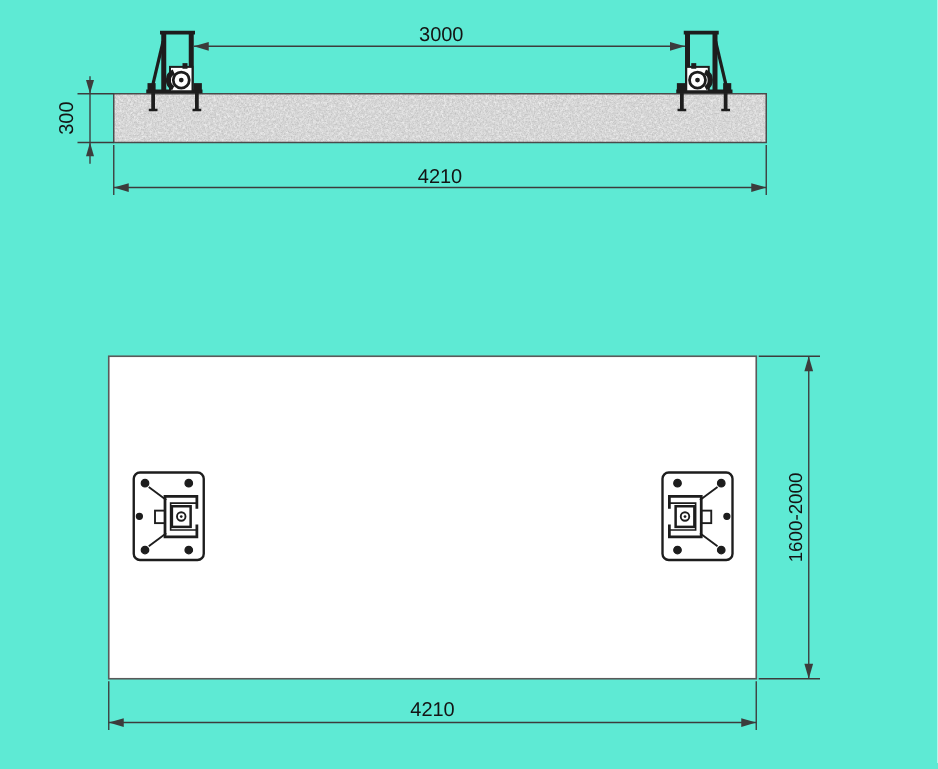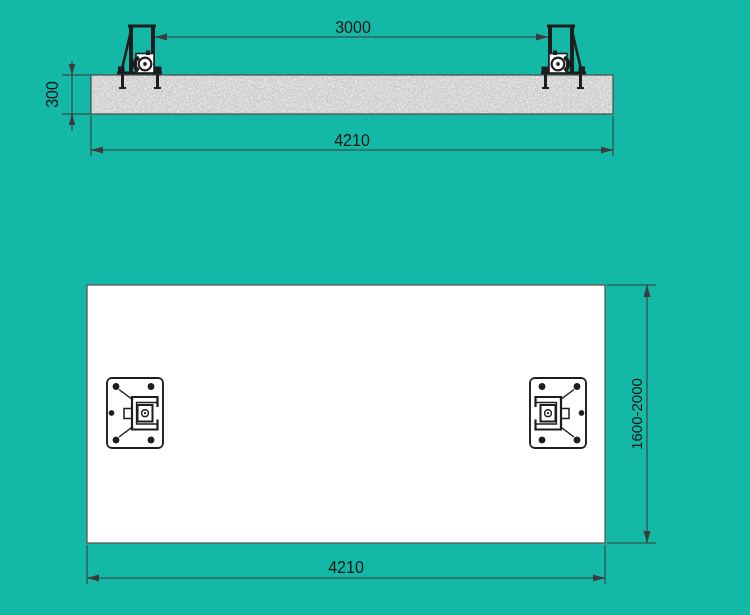--- a/index.html
+++ b/index.html
@@ -4,21 +4,21 @@
 <style>
   html, body {
     margin: 0;
     padding: 0;
     background: #ffffff;
   }
   .canvas {
     position: relative;
     width: 750px;
     height: 615px;
-    background: #14b8a6;
+    background: #5eead4;
     overflow: hidden;
   }
   .dim-text {
     font-family: "Liberation Sans", sans-serif;
     font-size: 16px;
     fill: #141414;
   }
   .dim-text-sm {
     font-family: "Liberation Sans", sans-serif;
     font-size: 15px;

